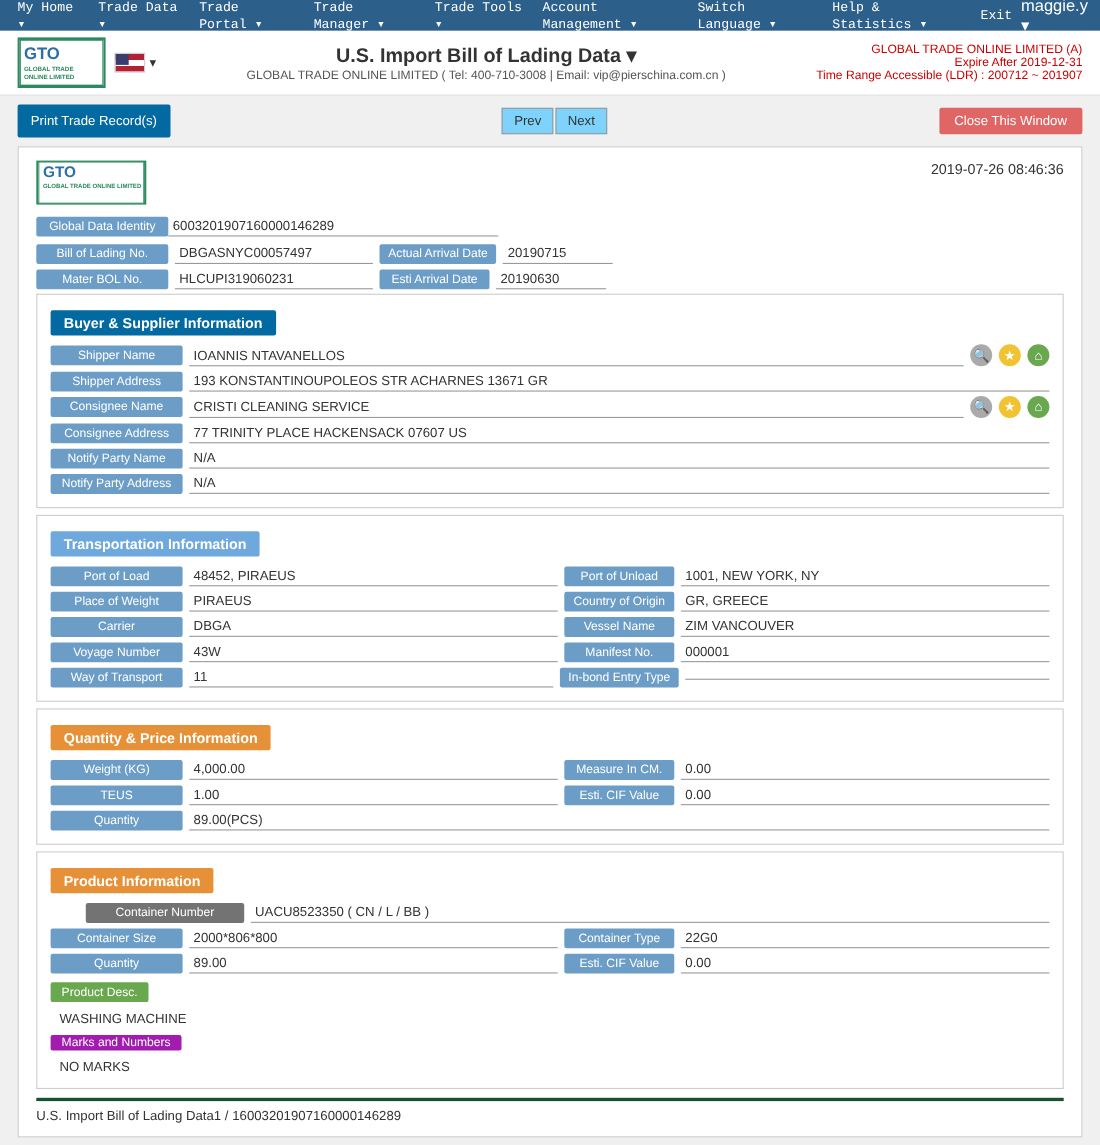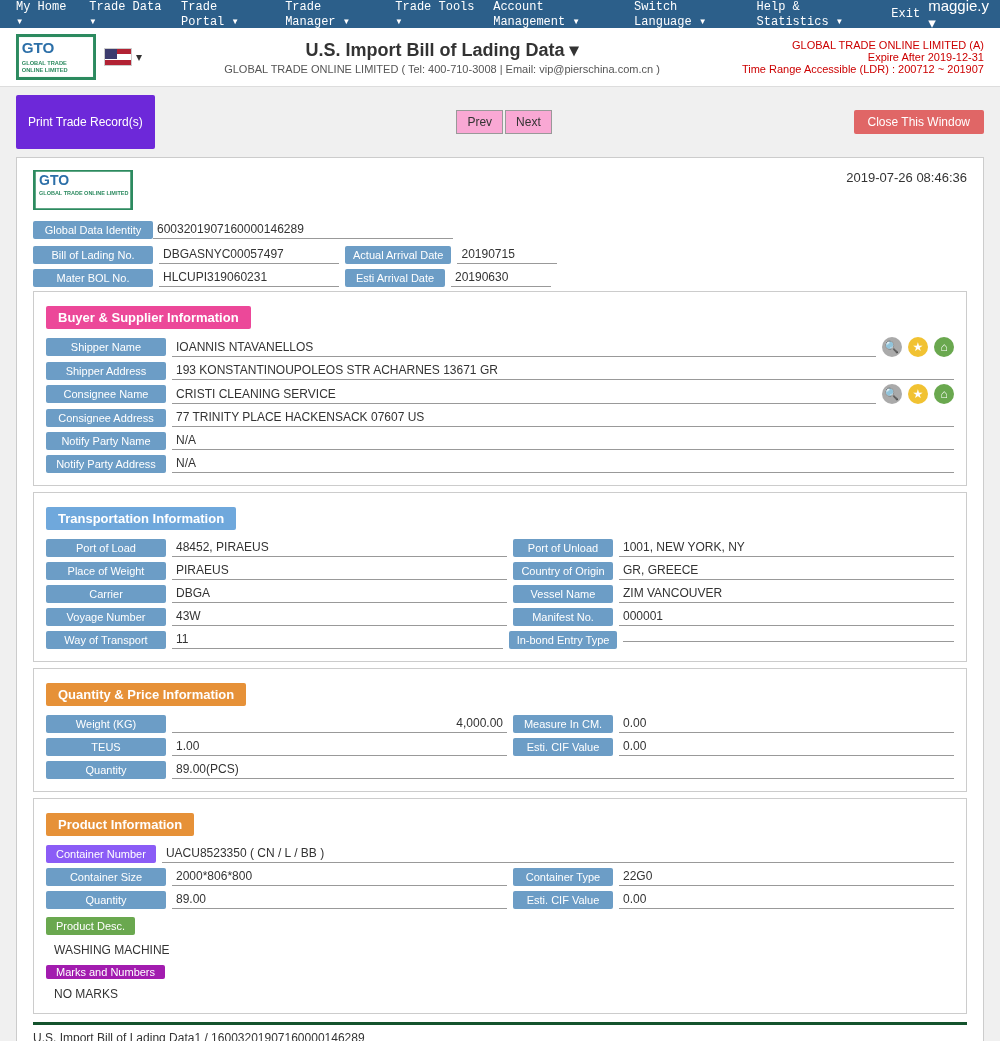--- a/index.html
+++ b/index.html
@@ -62,25 +62,25 @@
     
     .main-content { padding: 8px 16px; }
 
     
     .toolbar {
       display: flex; align-items: center; justify-content: space-between;
       margin-bottom: 8px;
     }
     .toolbar-left { display: flex; gap: 4px; }
     .btn-print {
-      background: #6d28d9; color: white; border: none; padding: 20px 12px;
+      background: #0369a1; color: white; border: none; padding: 8px 12px;
       cursor: pointer; font-size: 12px; border-radius: 2px;
     }
     .btn-nav {
-      background: #f9a8d4; color: #333; border: 1px solid #999; padding: 4px 10px;
+      background: #7dd3fc; color: #333; border: 1px solid #999; padding: 4px 10px;
       cursor: pointer; font-size: 12px;
     }
     .btn-close {
       background: #e06666; color: white; border: none; padding: 5px 14px;
       cursor: pointer; font-size: 12px; border-radius: 2px;
     }
 
     
     .record-card {
       background: white;
@@ -114,21 +114,21 @@
       font-size: 12px; color: #333; min-width: 100px;
     }
     .field-label-sm {
       background: #6c9dc6; color: white; padding: 3px 8px;
       font-size: 11px; min-width: 100px; text-align: center; border-radius: 2px;
       white-space: nowrap;
     }
 
     
     .section-header {
-      background: #ec4899; color: white; padding: 4px 12px;
+      background: #0369a1; color: white; padding: 4px 12px;
       font-size: 13px; font-weight: bold; display: inline-block;
       margin-bottom: 8px; margin-top: 6px; border-radius: 2px;
     }
     .section-header-blue {
       background: #6fa8dc; color: white; padding: 4px 12px;
       font-size: 13px; font-weight: bold; display: inline-block;
       margin-bottom: 8px; margin-top: 6px; border-radius: 2px;
     }
     .section-header-qty {
       background: #e69138; color: white; padding: 4px 12px;
@@ -162,22 +162,22 @@
 
     
     .record-footer {
       display: flex; align-items: center;
       margin-top: 8px; padding-top: 6px; border-top: 3px solid #14532d;
       font-size: 12px;
     }
 
     
     .container-label {
-      background: #8b5cf6; color: white; padding: 3px 10px;
-      font-size: 11px; border-radius: 2px; display: inline-block;
+      background: #737373; color: white; padding: 3px 27px;
+      font-size: 11px; border-radius: 2px; display: inline-block; margin-left: 32px;
     }
     .marks-label {
       background: #a21caf; color: white; padding: 1px 10px;
       font-size: 11px; border-radius: 2px; display: inline-block; margin-top: 4px;
     }
     .product-desc-label {
       background: #6aa84f; color: white; padding: 3px 10px;
       font-size: 11px; border-radius: 2px; display: inline-block; margin-top: 4px;
     }
 
@@ -365,21 +365,21 @@
 
       
     </div>
 
     <div class="section-box">
       <div class="section-header-qty">Quantity &amp; Price Information</div>
 
       
       <div class="field-row">
         <div class="field-label">Weight (KG)</div>
-        <div class="field-value" style="flex:1;text-align:right;">4,000.00</div>
+        <div class="field-value" style="flex:1;">4,000.00</div>
         <div class="field-label-sm">Measure In CM.</div>
         <div class="field-value" style="flex:1;">0.00</div>
       </div>
 
       
       <div class="field-row">
         <div class="field-label">TEUS</div>
         <div class="field-value" style="flex:1;">1.00</div>
         <div class="field-label-sm">Esti. CIF Value</div>
         <div class="field-value" style="flex:1;">0.00</div>

